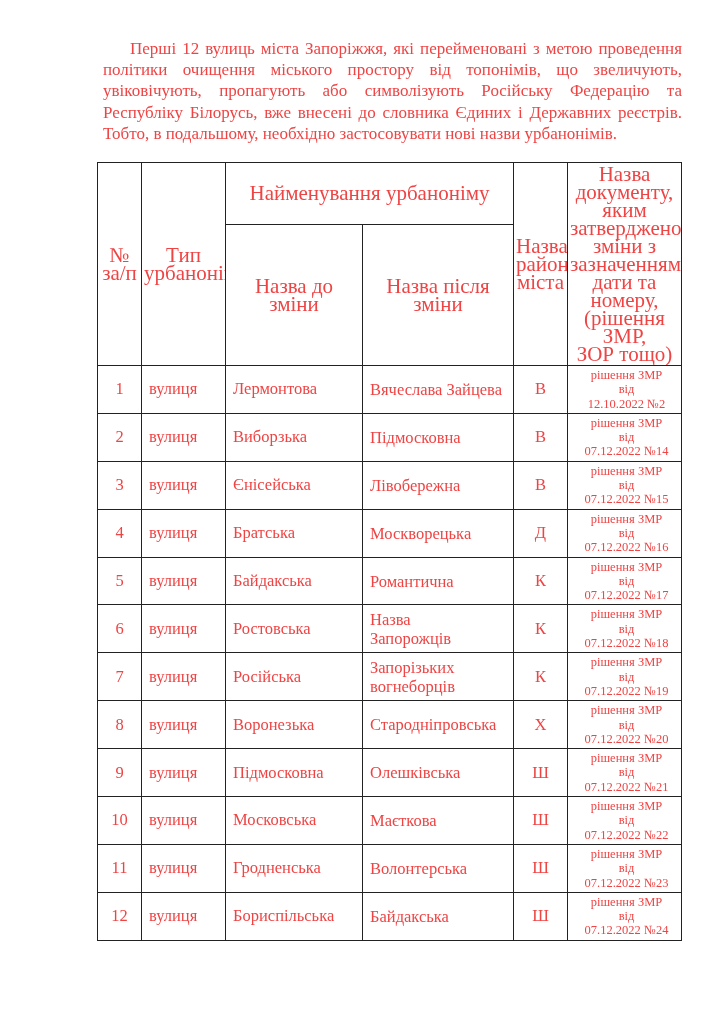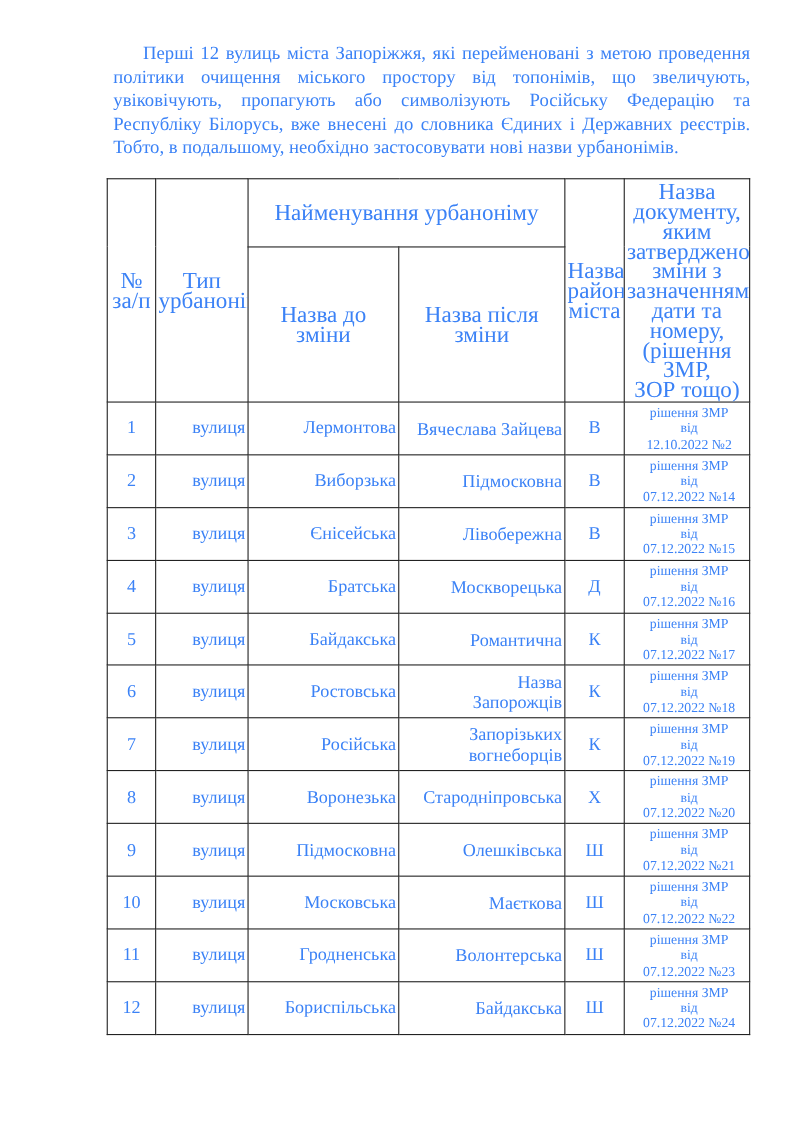--- a/index.html
+++ b/index.html
@@ -6,21 +6,21 @@
     margin: 0;
     padding: 0;
     background: #ffffff;
   }
   .page {
     position: relative;
     width: 724px;
     height: 1024px;
     background: #ffffff;
     font-family: "Liberation Serif", "DejaVu Serif", serif;
-    color: #3b82f6;
+    color: #ef4444;
     overflow: hidden;
   }
   .intro {
     position: absolute;
     top: 38px;
     left: 103px;
     width: 579px;
     margin: 0;
     font-size: 17px;
     line-height: 21.2px;
@@ -55,21 +55,21 @@
     font-size: 14px;
     line-height: 16.2px;
     padding: 2px 1px;
   }
   tbody tr { height: 47px; }
   tbody td {
     font-size: 16.5px;
     vertical-align: middle;
   }
   td.c-num { text-align: center; }
-  td.c-type, td.c-before, td.c-after { text-align: right; padding-left: 7px; padding-right: 2px; }
+  td.c-type, td.c-before, td.c-after { text-align: left; padding-left: 7px; padding-right: 2px; }
   td.c-after { line-height: 19px; }
   td.c-district { text-align: center; }
   td.c-doc {
     font-size: 12.5px;
     line-height: 14.3px;
     padding: 2px 2px 2px 6px;
     white-space: pre-line;
     text-align: center;
   }
 </style>

